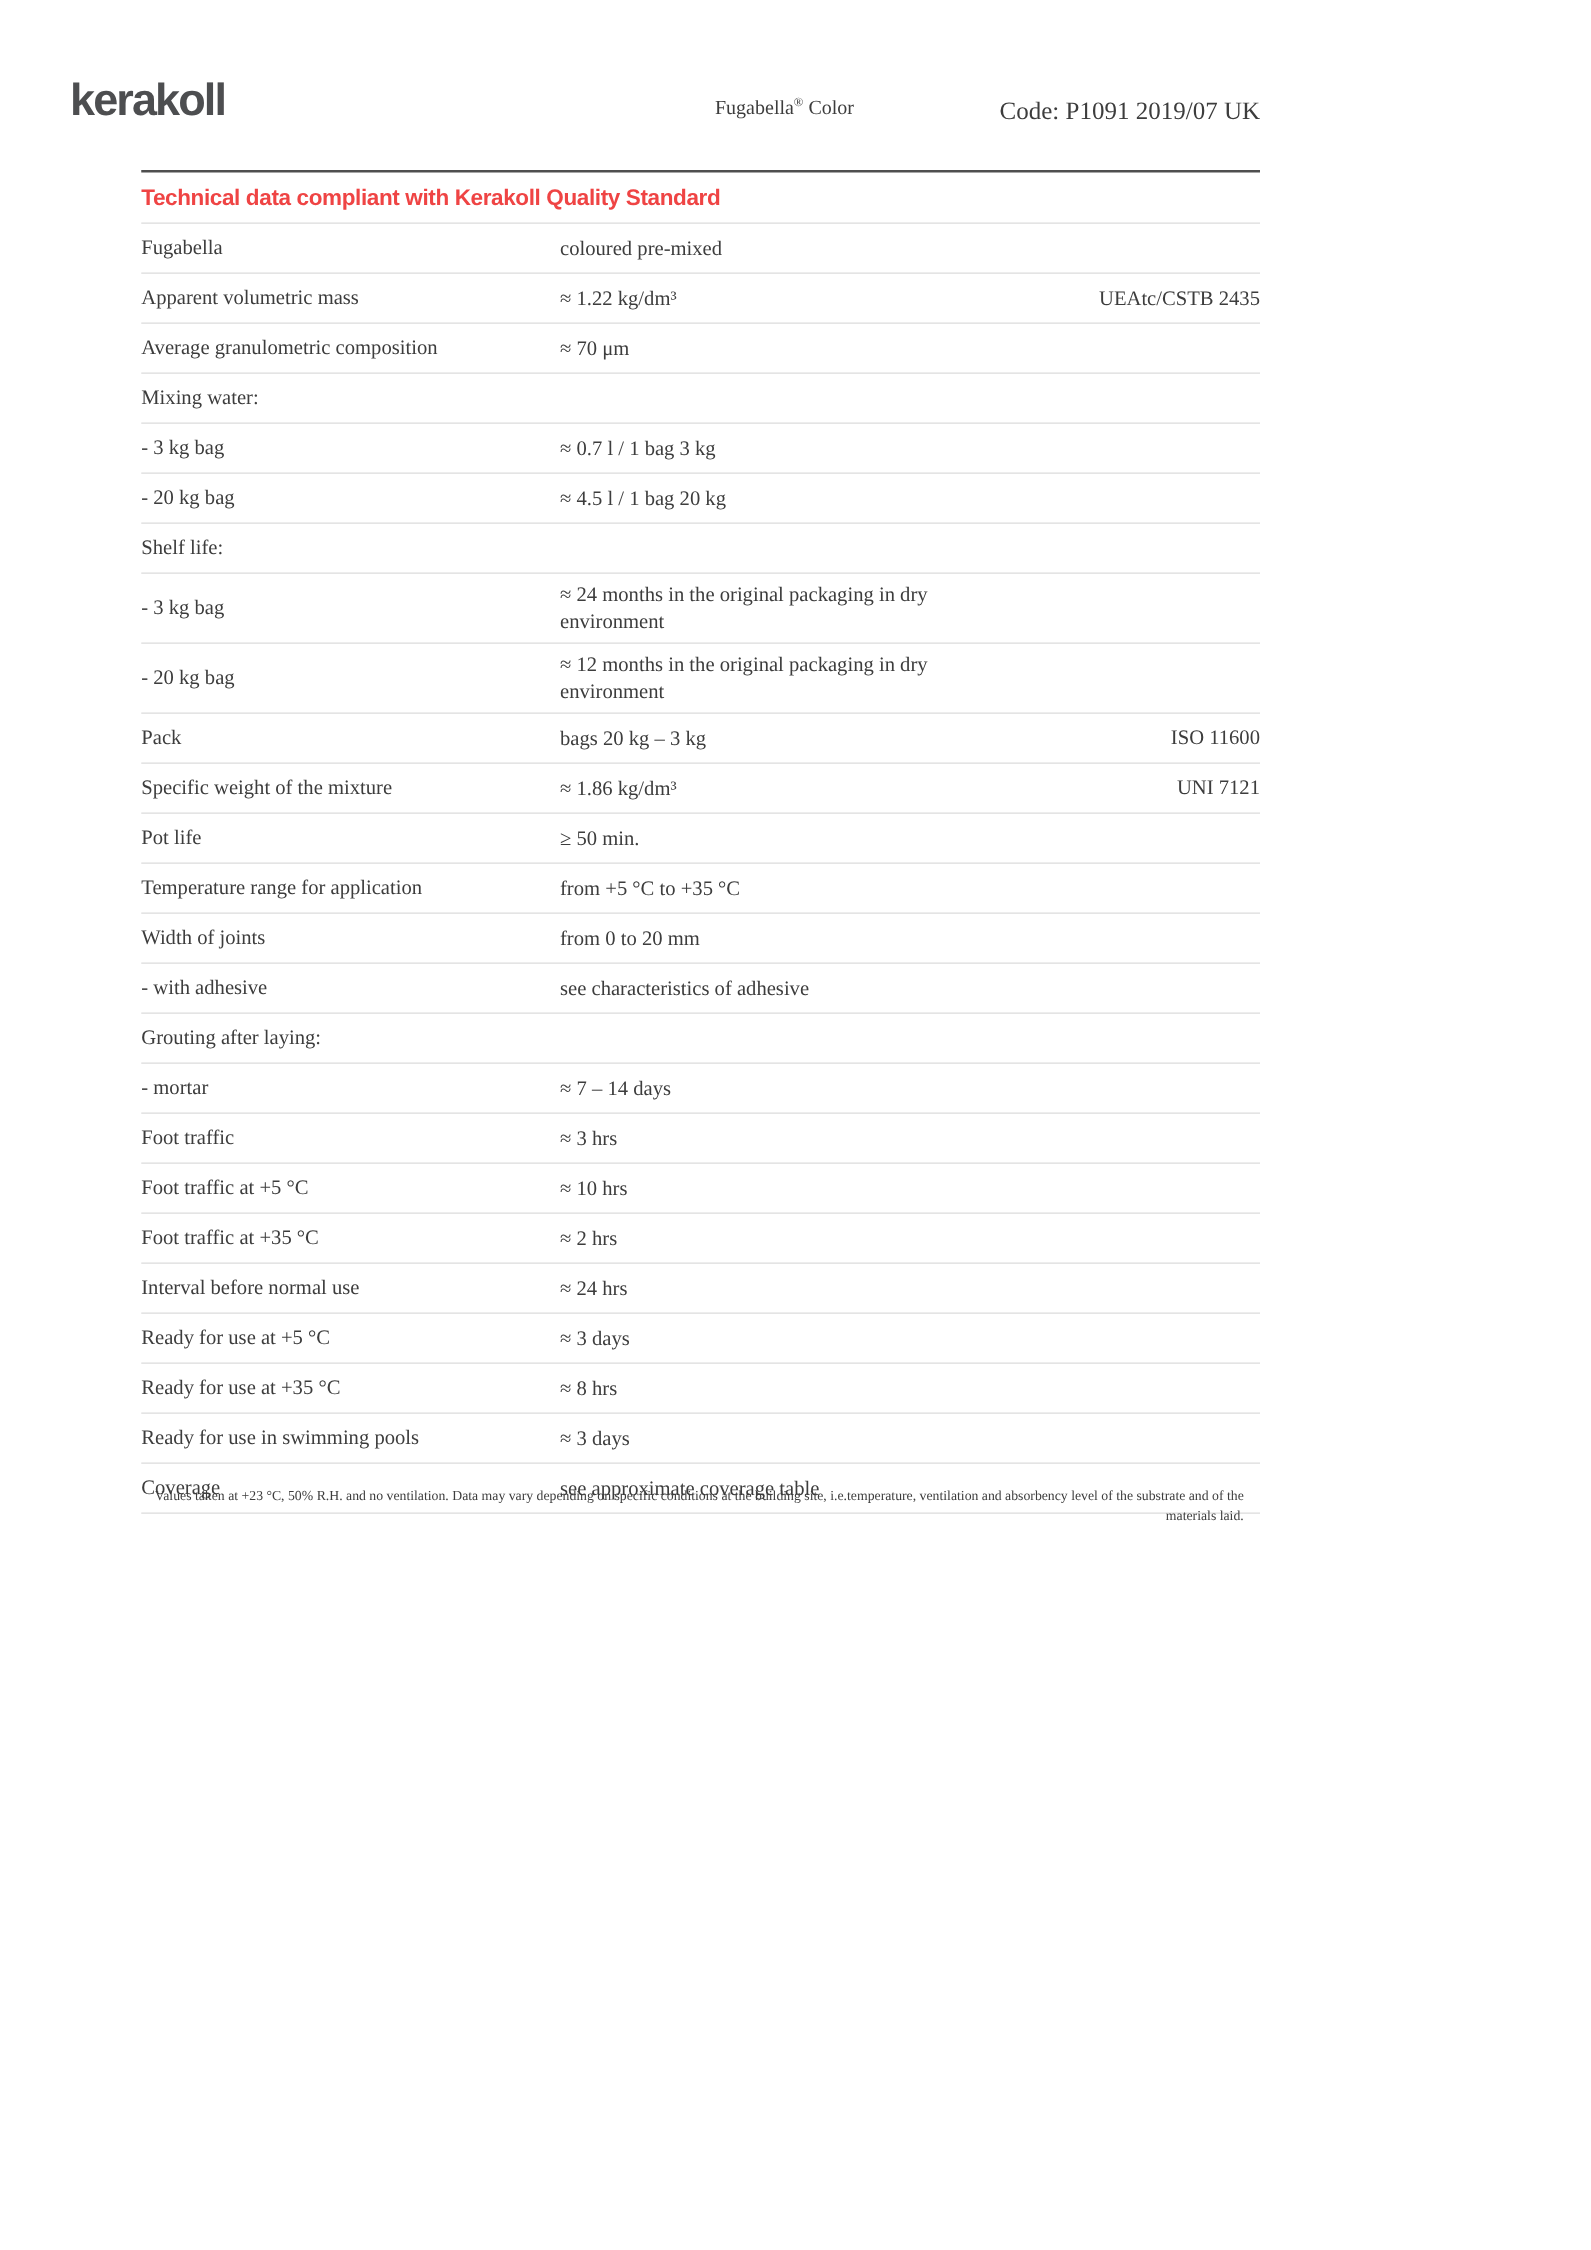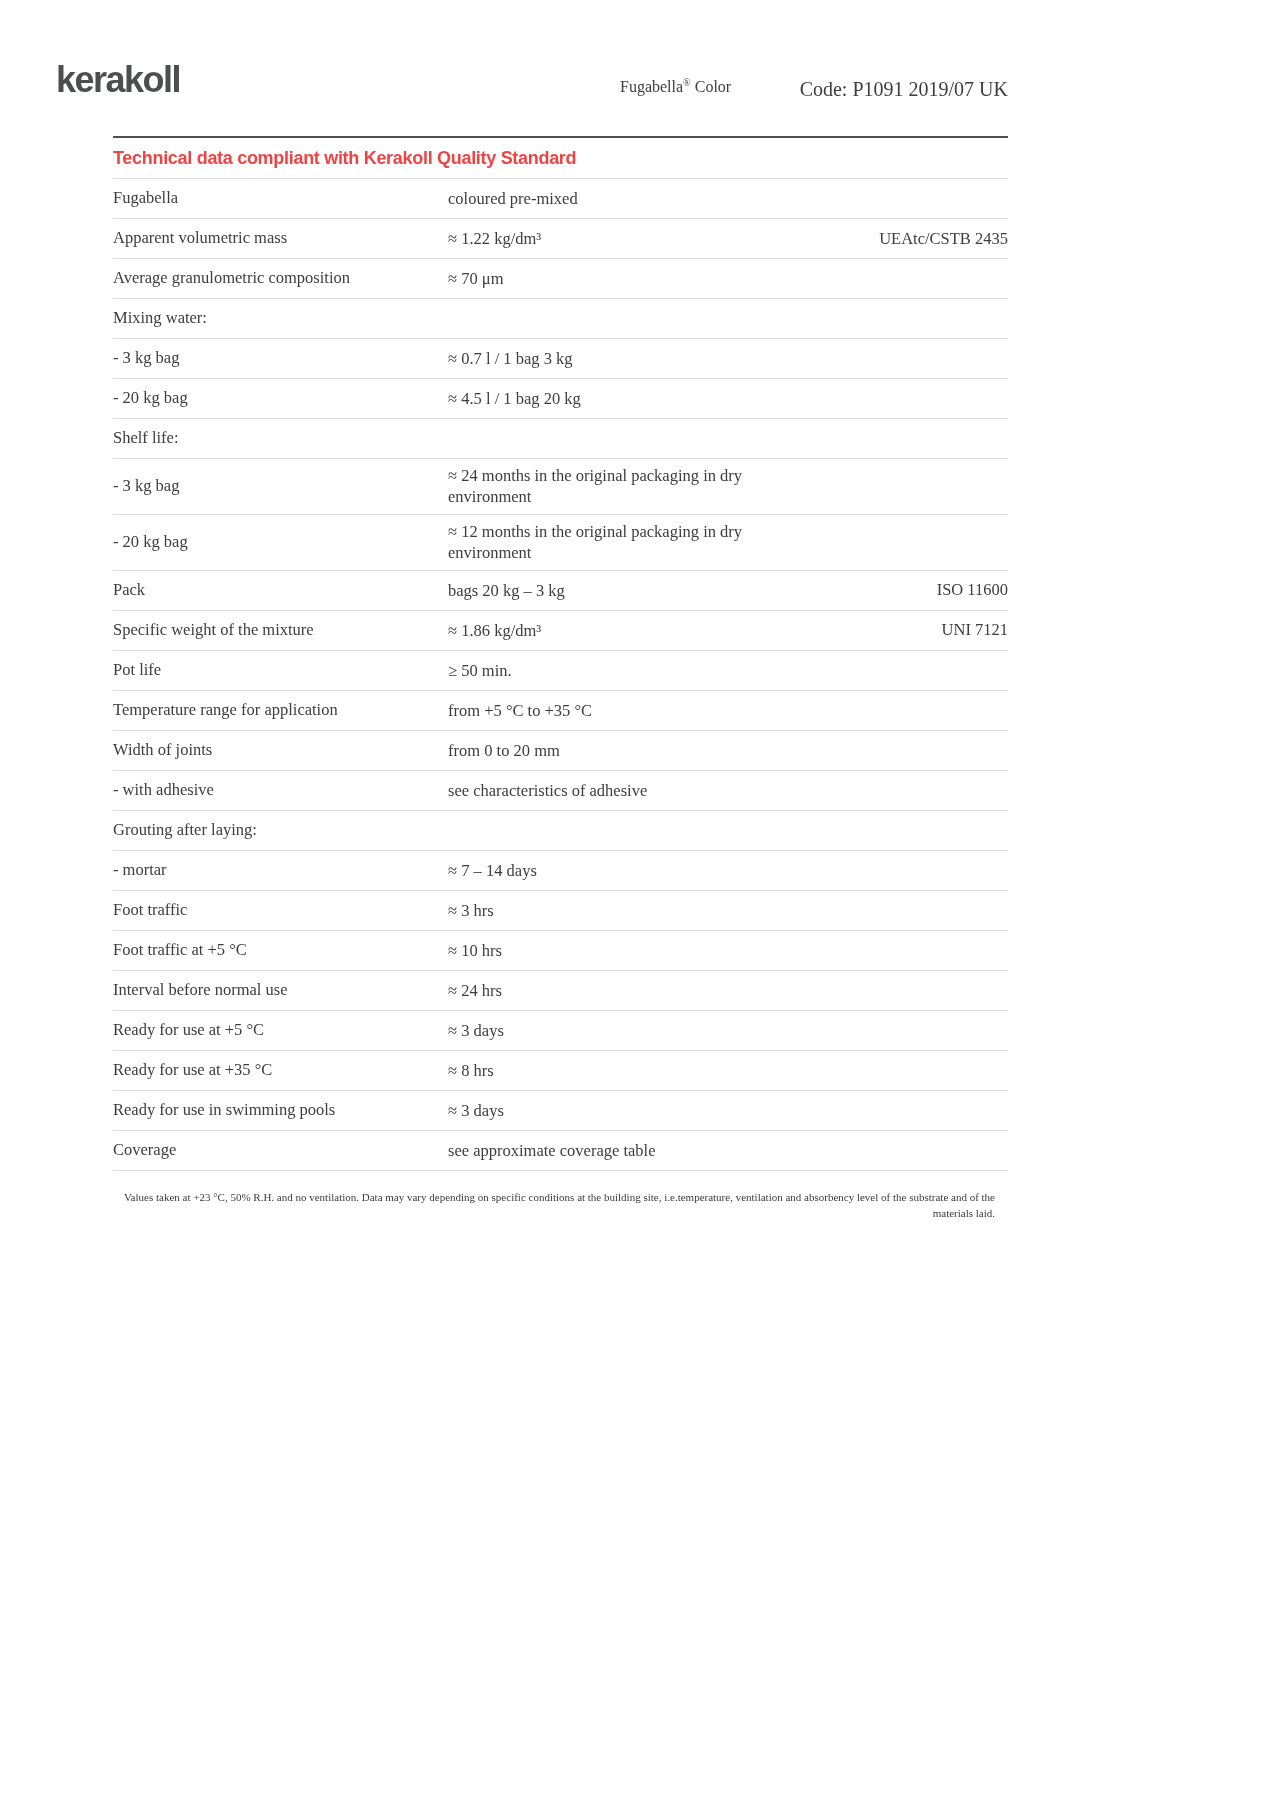--- a/index.html
+++ b/index.html
@@ -27,21 +27,21 @@
     top: 62px;
     font-family: "Liberation Sans", sans-serif;
     font-weight: 700;
     font-size: 36px;
     letter-spacing: -1.5px;
     color: #4d4e50;
     line-height: 1;
   }
   .product-title {
     position: absolute;
-    left: 620px;
+    left: 572px;
     top: 78px;
     font-size: 16px;
     color: #3d3d3d;
     white-space: nowrap;
   }
   .product-title .reg {
     font-size: 10px;
     vertical-align: super;
     line-height: 0;
   }
@@ -233,20 +233,25 @@
         <span class="val">≈ 3 hrs</span>
         <span class="std"></span>
       </div>
 
       <div class="t-row">
         <span class="prop">Foot traffic at +5 °C</span>
         <span class="val">≈ 10 hrs</span>
         <span class="std"></span>
       </div>
 
+      <div class="t-row">
+        <span class="prop">Foot traffic at +35 °C</span>
+        <span class="val">≈ 2 hrs</span>
+        <span class="std"></span>
+      </div>
 
       <div class="t-row">
         <span class="prop">Interval before normal use</span>
         <span class="val">≈ 24 hrs</span>
         <span class="std"></span>
       </div>
 
       <div class="t-row">
         <span class="prop">Ready for use at +5 °C</span>
         <span class="val">≈ 3 days</span>

